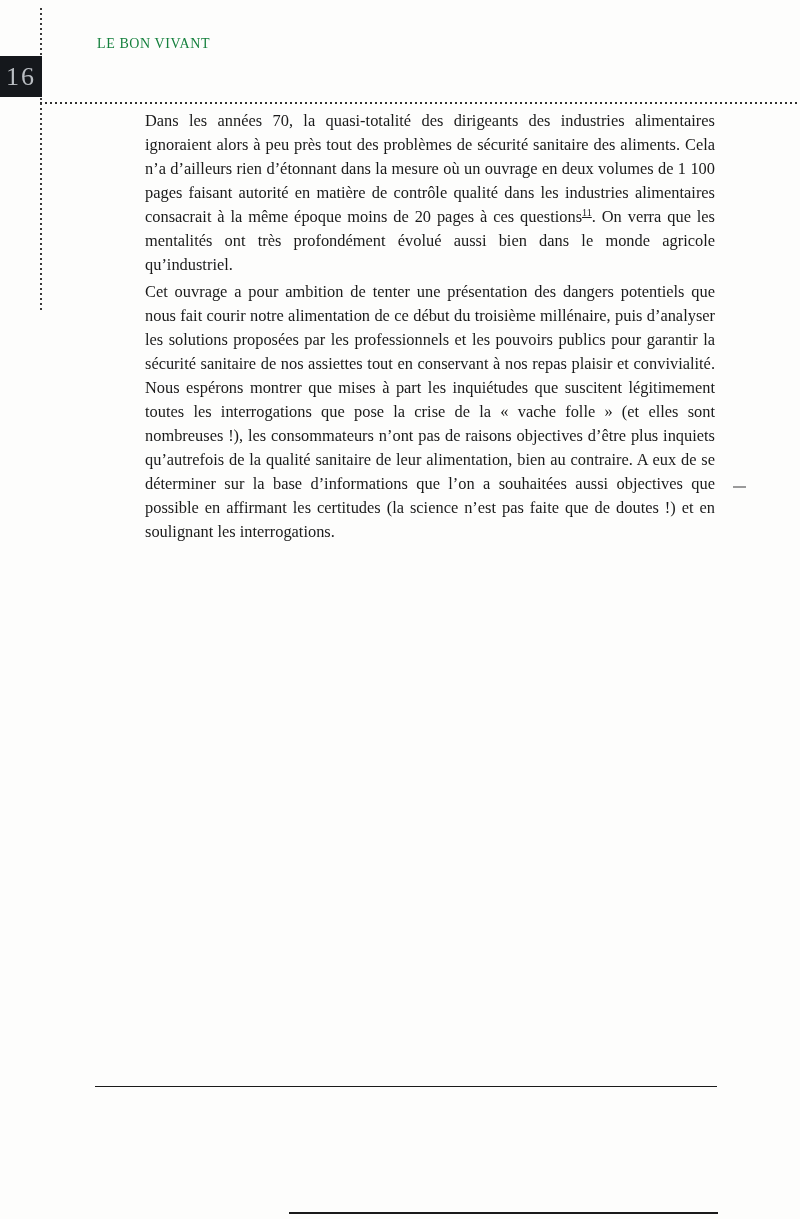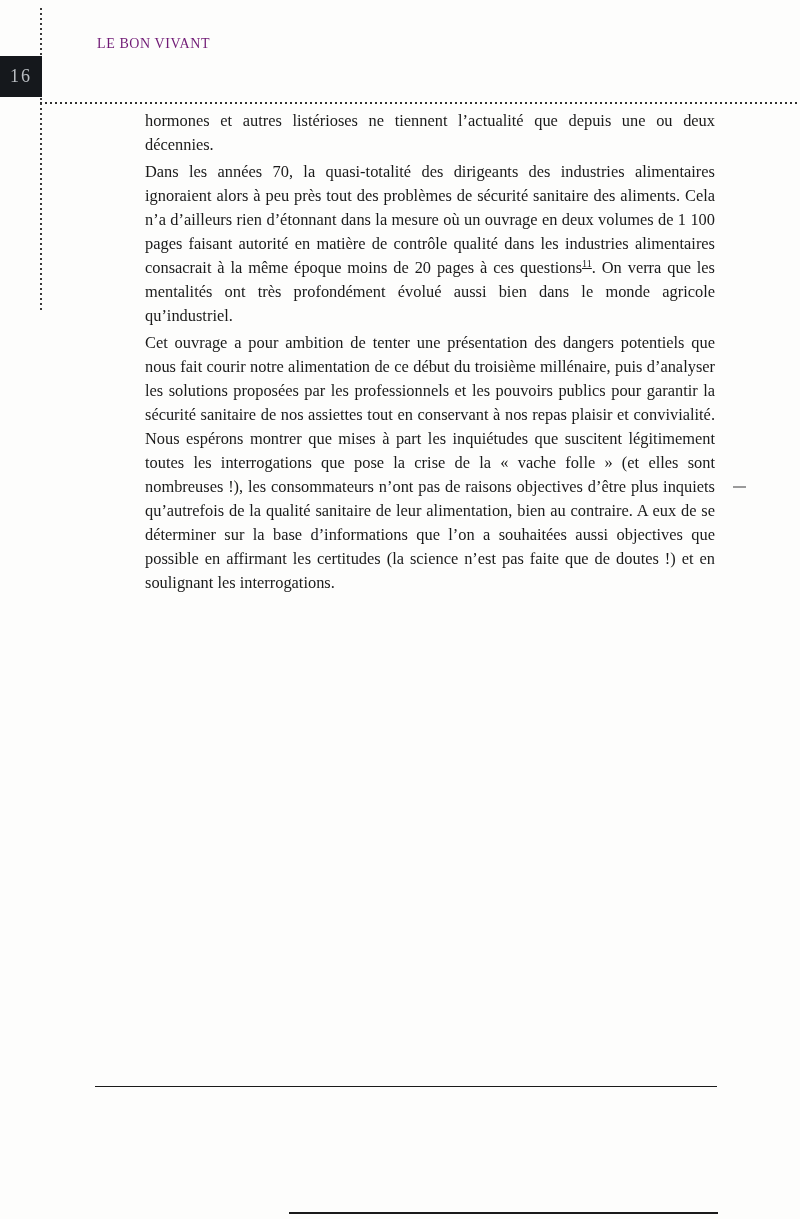--- a/index.html
+++ b/index.html
@@ -23,36 +23,36 @@
     width: 2px;
     height: 302px;
     background-image: repeating-linear-gradient(to bottom, #3a3a3a 0 2px, transparent 2px 5px);
   }
   .running-header {
     position: absolute;
     left: 97px;
     top: 36px;
     font-size: 14px;
     letter-spacing: 0.6px;
-    color: #701a75;
+    color: #15803d;
   }
   .page-number-box {
     position: absolute;
     left: 0;
     top: 56px;
     width: 42px;
     height: 41px;
     background: #15181c;
     display: flex;
     align-items: center;
     justify-content: center;
   }
   .page-number-box span {
     color: #b9bdc2;
-    font-size: 18px;
+    font-size: 26px;
     letter-spacing: 2px;
   }
   .dotted-rule {
     position: absolute;
     left: 40px;
     right: 3px;
     top: 102px;
     height: 2px;
     background-image: repeating-linear-gradient(to right, #2f2f2f 0 2px, transparent 2px 5px);
   }
@@ -116,21 +116,20 @@
 
   <div class="running-header">LE BON VIVANT</div>
 
   <div class="page-number-box">
     <span>16</span>
   </div>
 
   <div class="dotted-rule"></div>
 
   <div class="body-text">
-    <p>hormones et autres listérioses ne tiennent l’actualité que depuis une ou deux décennies.</p>
     <p><span>Dans les années 70, la quasi-totalité des dirigeants des industries alimentaires ignoraient alors à peu près tout des problèmes de sécurité sanitaire des aliments. Cela n’a d’ailleurs rien d’étonnant dans la mesure où un ouvrage en deux volumes de 1 100 pages faisant autorité en matière de contrôle qualité dans les industries alimentaires consacrait à la même époque moins de 20 pages à ces questions</span><sup>11</sup><span>. On verra que les mentalités ont très profondément évolué aussi bien dans le monde agricole qu’industriel.</span></p>
     <p>Cet ouvrage a pour ambition de tenter une présentation des dangers potentiels que nous fait courir notre alimentation de ce début du troisième millénaire, puis d’analyser les solutions proposées par les professionnels et les pouvoirs publics pour garantir la sécurité sanitaire de nos assiettes tout en conservant à nos repas plaisir et convivialité. Nous espérons montrer que mises à part les inquiétudes que suscitent légitimement toutes les interrogations que pose la crise de la « vache folle » (et elles sont nombreuses !), les consommateurs n’ont pas de raisons objectives d’être plus inquiets qu’autrefois de la qualité sanitaire de leur alimentation, bien au contraire. A eux de se déterminer sur la base d’informations que l’on a souhaitées aussi objectives que possible en affirmant les certitudes (la science n’est pas faite que de doutes !) et en souli­gnant les interrogations.</p>
   </div>
 
   <div class="margin-artifact-dash"></div>
 
   <div class="footnote-rule"></div>
 
 
   <div class="page-bottom-line"></div>

